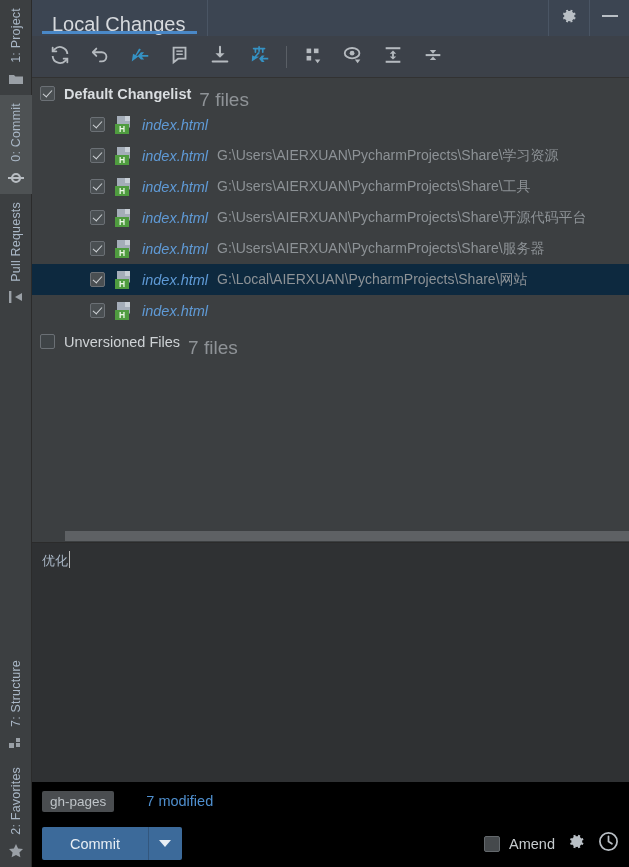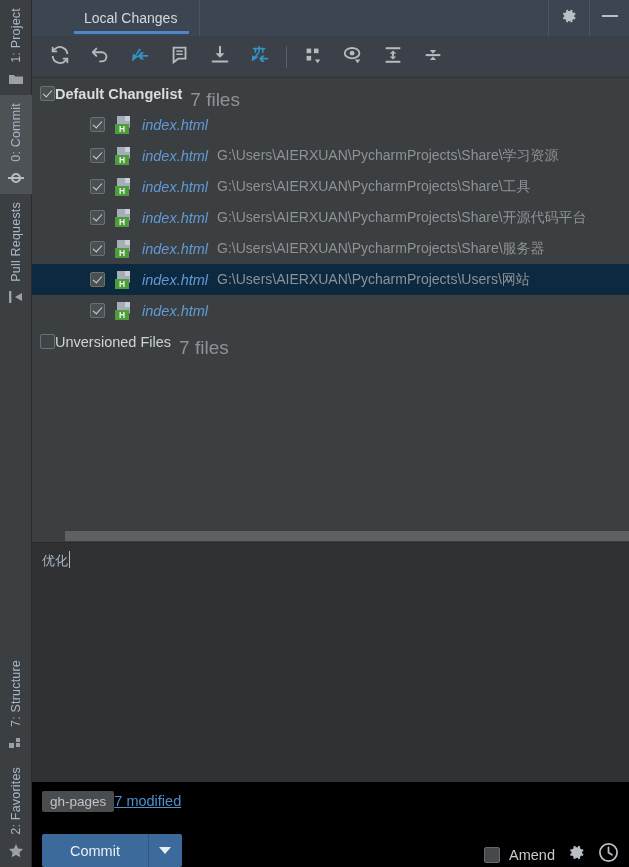--- a/index.html
+++ b/index.html
@@ -57,25 +57,24 @@
   .panel { flex: 1 1 auto; display: flex; flex-direction: column; height: 867px; min-width:0; }
 
   
   .tabbar {
     height: 36px; background: #3c4552;
     display: flex; align-items: stretch;
     position: relative; flex: 0 0 36px;
   }
   .tab {
     position: relative;
-    display: flex; align-items: center;
+    display: flex; align-items: flex-end;
     padding: 0 22px 0 20px;
-    font-size: 14px; color: #d6d9dd;
+    font-size: 20px; color: #d6d9dd;
     border-right: 1px solid #4a5564;
-    margin-left: 32px;
   }
   .tab.selected::after {
     content: ""; position: absolute;
     left: 10px; right: 10px; bottom: 2px; height: 3px;
     background: #4a88c7;
   }
   .tabbar-spacer { flex: 1 1 auto; border-right: 1px solid #4a5564; }
   .tabbar-right { display:flex; align-items:center; }
   .tab-icon-btn {
     width: 40px; height: 36px;
@@ -132,20 +131,21 @@
     position: absolute;
     left: 4px; top: 1px;
     width: 4px; height: 8px;
     border: solid #cfd3d6;
     border-width: 0 1.6px 1.6px 0;
     transform: rotate(42deg);
   }
   .cbox.empty { background: #3f4447; }
 
   .grouplabel {
+    margin-left: 9px;
     font-size: 14.5px; font-weight: bold;
     color: #d9dde0;
   }
   .grouplabel.plain { font-weight: normal; color: #cfd3d6; }
   .groupcount {
     margin-left: 8px; font-size: 19px; color: #8f9397; margin-top: 12px;
   }
 
   .fileicon {
     width: 18px; height: 18px;
@@ -233,28 +233,27 @@
     display: flex; align-items: center;
   }
   .branch-chip {
     background: #4a4d50;
     color: #bfc4c8;
     font-size: 13.5px;
     padding: 3px 8px;
     border-radius: 2px;
   }
   .modified-link {
-    margin-left: 0;
+    margin-left: 32px;
     font-size: 14.5px;
     color: #4f8fce;
-    text-decoration: underline;
   }
   .actionline {
     height: 47px;
-    display: flex; align-items: flex-end;
+    display: flex; align-items: center;
   }
   .commit-btn-wrap {
     display: flex; align-items: stretch;
     height: 33px;
     border-radius: 2px;
     overflow: hidden;
   }
   .commit-btn {
     background: #3c6a9a;
     color: #e8eef4;
@@ -546,21 +545,21 @@
       </div>
 
       <div class="row child selected">
         <span class="cbox checked"></span>
         <span class="fileicon">
           <span class="page"></span>
             <span class="fold"></span>
           <span class="badge">H</span>
         </span>
         <span class="fname">index.html</span>
-        <span class="fpath">G:\Users\AIERXUAN\PycharmProjects\Users\网站</span>
+        <span class="fpath">G:\Local\AIERXUAN\PycharmProjects\Share\网站</span>
       </div>
 
       <div class="row child">
         <span class="cbox checked"></span>
         <span class="fileicon">
           <span class="page"></span>
             <span class="fold"></span>
           <span class="badge">H</span>
         </span>
         <span class="fname">index.html</span>

